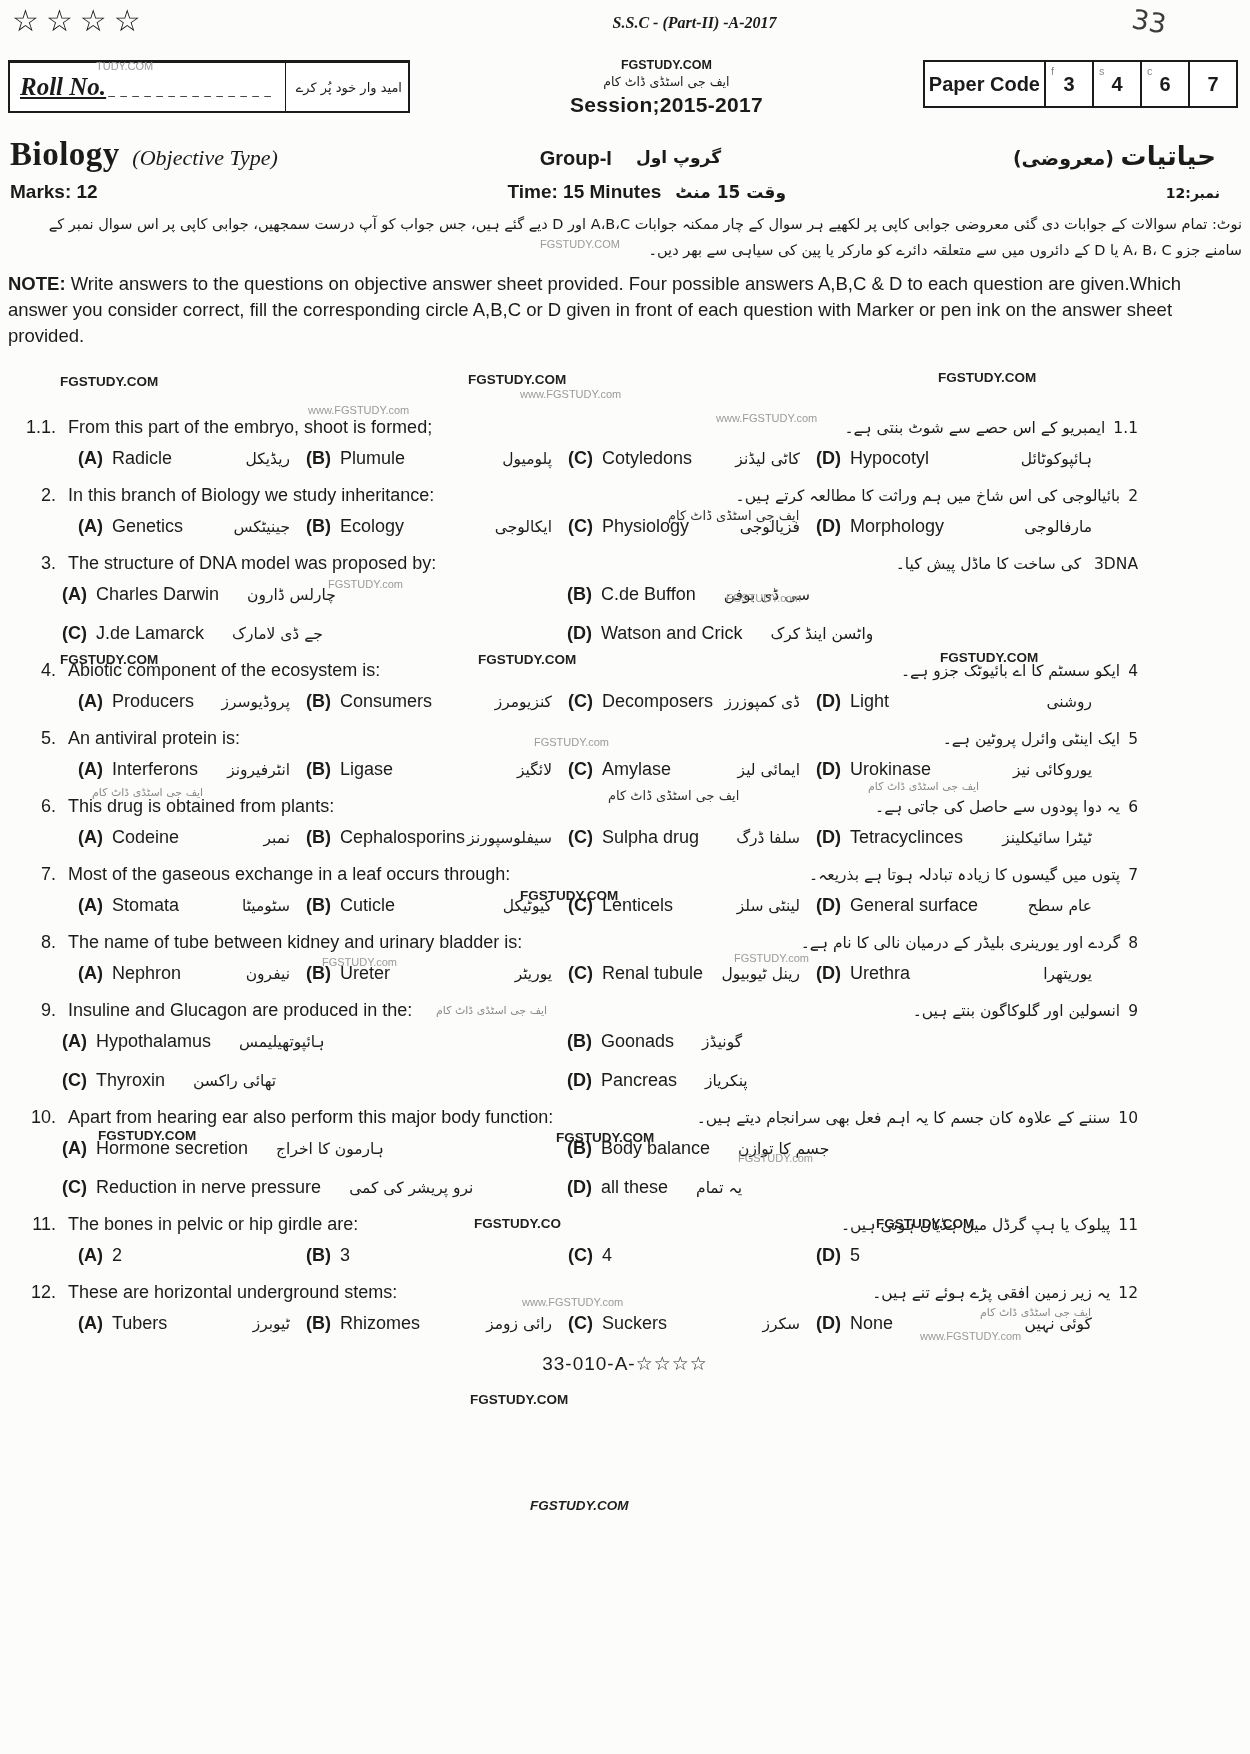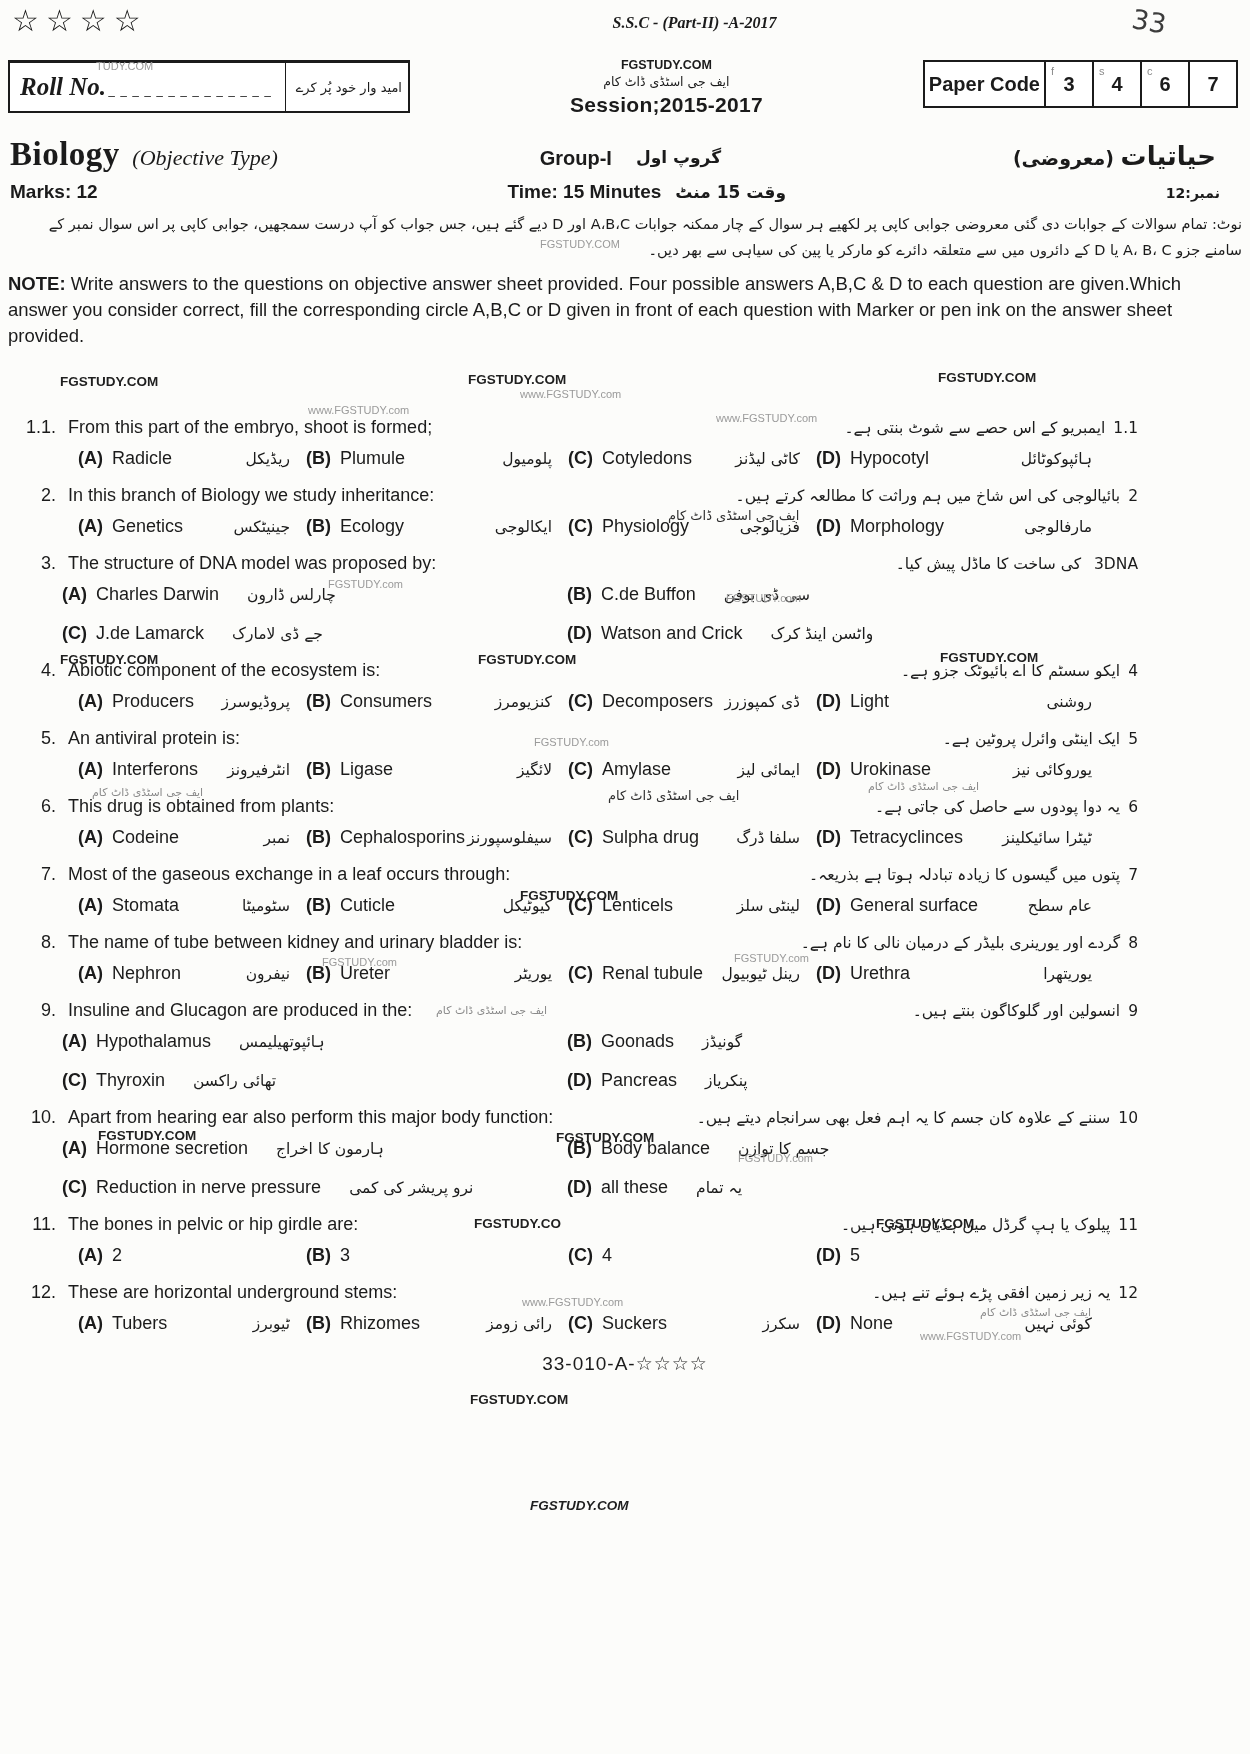--- a/index.html
+++ b/index.html
@@ -9,21 +9,21 @@
 
   
   .top-row{display:flex;justify-content:space-between;align-items:flex-start;padding:6px 26px 0 12px;height:46px;}
   .stars{font-size:30px;letter-spacing:7px;color:#111;line-height:1;}
   .doc-ref{font-family:"Liberation Serif",serif;font-style:italic;font-weight:bold;font-size:16px;padding-top:8px;margin-left:110px;}
   .hand{font-family:"DejaVu Sans",sans-serif;font-size:27px;color:#3c3c3c;transform:rotate(10deg);margin-right:58px;}
 
   
   .header-band{display:flex;justify-content:space-between;align-items:flex-start;padding:8px 12px 0 8px;}
   .roll-box{border:2px solid #1b1b1b;border-top-width:3px;width:382px;height:48px;display:flex;align-items:center;padding:0 6px 0 10px;background:#fff;}
-  .roll-label{font-family:"Liberation Serif",serif;font-style:italic;font-weight:bold;font-size:25px;white-space:nowrap;}
+  .roll-label{font-family:"Liberation Serif",serif;font-style:italic;font-weight:bold;font-size:25px;white-space:nowrap;text-decoration:underline;}
   .roll-line{flex:1;color:#2c2c2c;font-size:12px;letter-spacing:1px;margin:18px 8px 0 2px;white-space:nowrap;overflow:hidden;}
   .roll-urdu{font-size:13px;border-left:1.5px solid #1b1b1b;padding-left:10px;height:100%;display:flex;align-items:center;white-space:nowrap;}
   .center-head{text-align:center;line-height:1.25;margin-top:-2px;}
   .fg-b{font-size:12.5px;font-weight:bold;}
   .fg-u{font-size:12.5px;}
   .session{font-size:21px;font-weight:bold;letter-spacing:.3px;margin-top:3px;}
   .pc-box{border:2.5px solid #1b1b1b;display:flex;align-items:stretch;height:44px;background:#fff;}
   .pc-label{font-size:20px;font-weight:bold;display:flex;align-items:center;padding:0 4px;}
   .pc-cell{border-left:2.5px solid #1b1b1b;width:46px;display:flex;align-items:center;justify-content:center;font-size:20px;font-weight:bold;position:relative;}
   .pc-mark{position:absolute;top:3px;left:5px;font-size:11px;font-weight:normal;color:#8a8a8a;}

